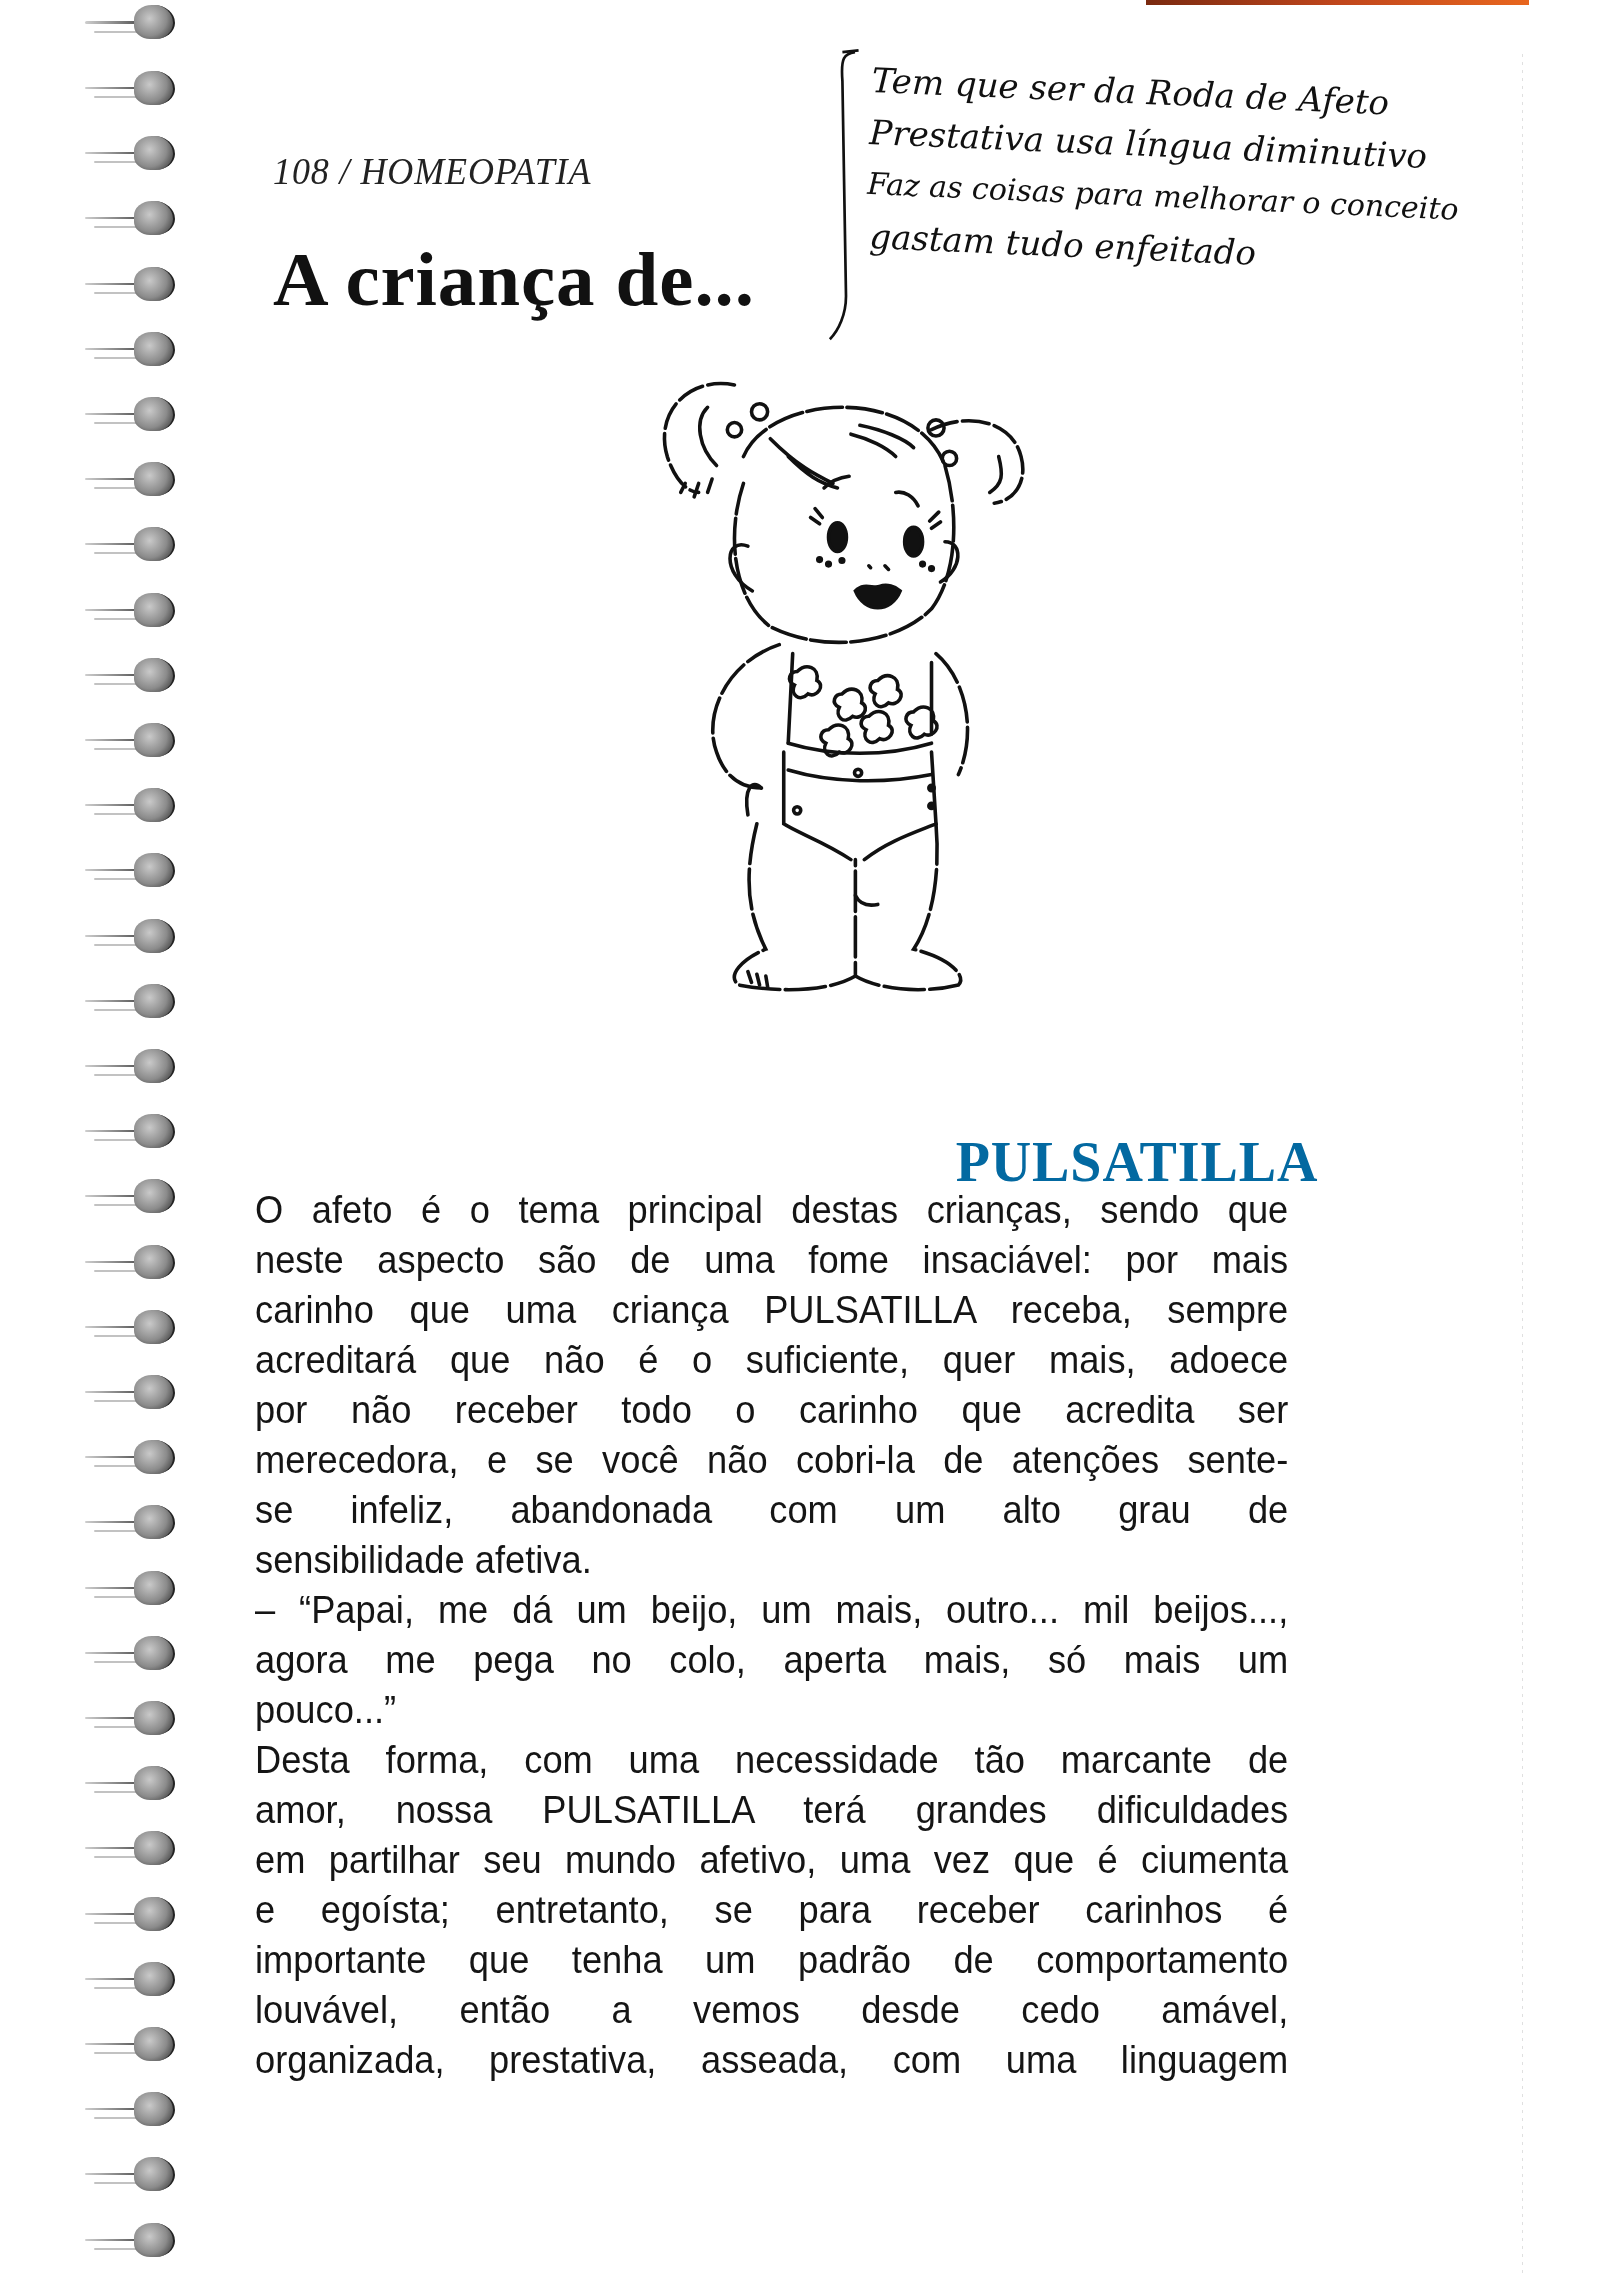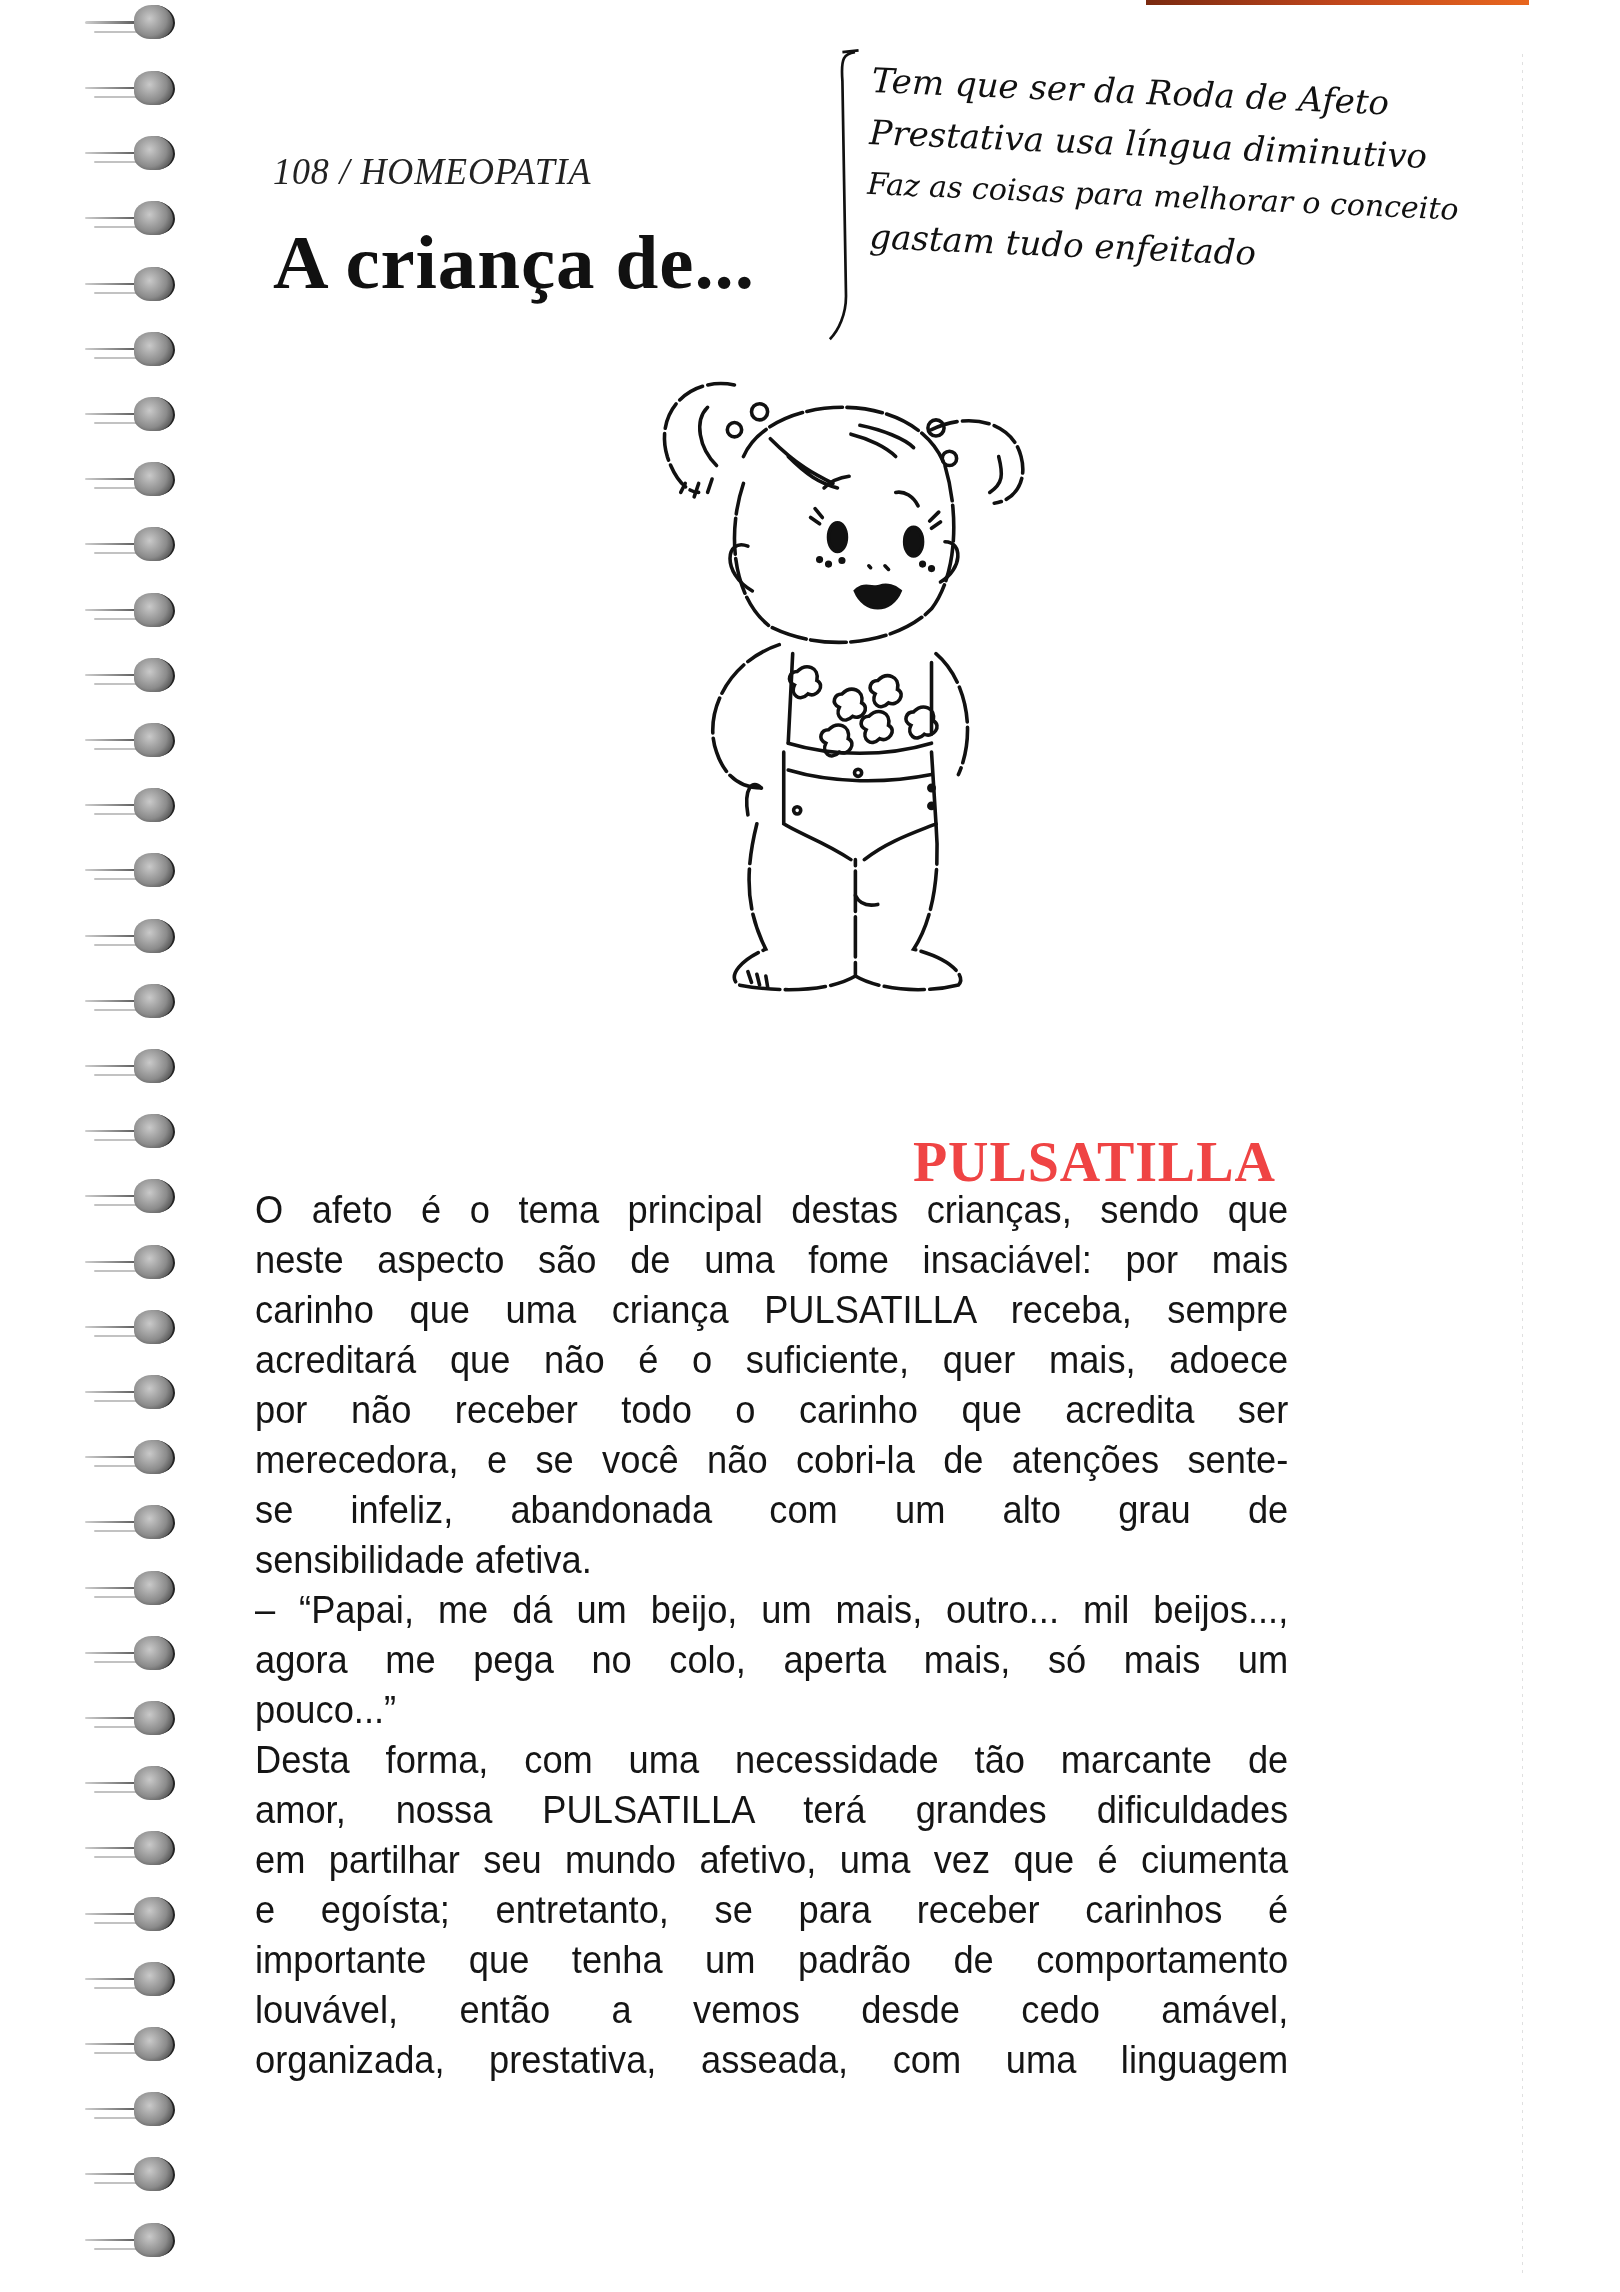--- a/index.html
+++ b/index.html
@@ -34,37 +34,37 @@
       border-radius: 50% 60% 55% 45%;
       background: radial-gradient(circle at 40% 40%, #c9c9c9 0%, #8b8b8b 55%, #2a2a2a 100%);
       border-right: 2.7px solid #222;
     }
     .running-head {
       position: absolute; left: 273px; top: 150px;
       font-family: "Liberation Serif", serif; font-style: italic;
       font-size: 36px; letter-spacing: 0.9px; color: #222; transform: scaleY(1.05);
     }
     .chapter-title {
-      position: absolute; left: 273px; top: 218px;
+      position: absolute; left: 273px; top: 235px;
       font-family: "Liberation Serif", serif; font-weight: bold;
       font-size: 77px; color: #111; letter-spacing: 0.9px;
     }
     .brace { position: absolute; left: 828px; top: 45px; width: 36px; height: 296px; }
     .handnote {
       position: absolute; left: 873px; top: 54px; width: 663px;
       font-family: "DejaVu Serif", serif; font-style: italic;
       font-size: 34px; line-height: 52px; color: #111;
       transform: rotate(2.5deg); transform-origin: left top;
     }
     .handnote .ln { display: block; white-space: nowrap; }
     .illustration { position: absolute; left: 627px; top: 358px; width: 412px; height: 645px; }
     .section-title {
-      position: absolute; left: 913px; top: 1130px; width: 448px; text-align: left;
+      position: absolute; left: 913px; top: 1130px; width: 448px; text-align: center;
       font-family: "Liberation Serif", serif; font-weight: bold;
-      font-size: 56px; letter-spacing: 0.9px; color: #ef4444;
+      font-size: 56px; letter-spacing: 0.9px; color: #0369a1;
     }
     .body-text {
       position: absolute; left: 255px; top: 1185px; width: 1111px;
       font-family: "Liberation Sans", sans-serif;
       font-size: 39px; line-height: 50px; color: #151515;
       transform: scaleX(0.93); transform-origin: left top;
     }
     .body-text .line { display: block; text-align: justify; text-align-last: justify; white-space: nowrap; height: 50px; }
     .body-text .line.last { text-align-last: left; }
   </style>

